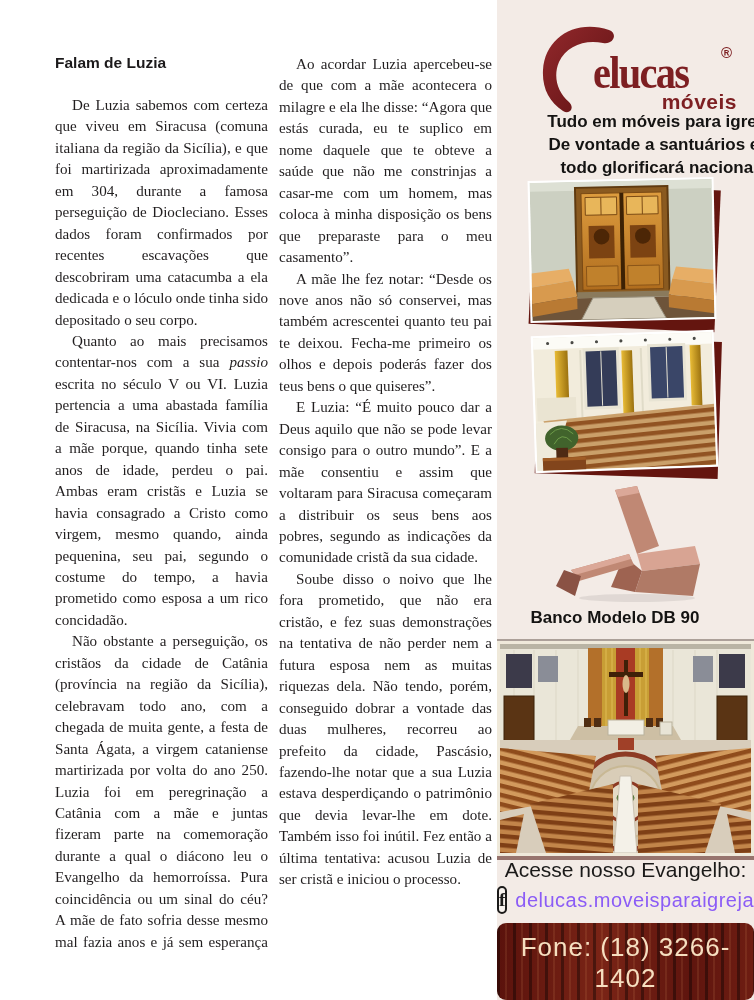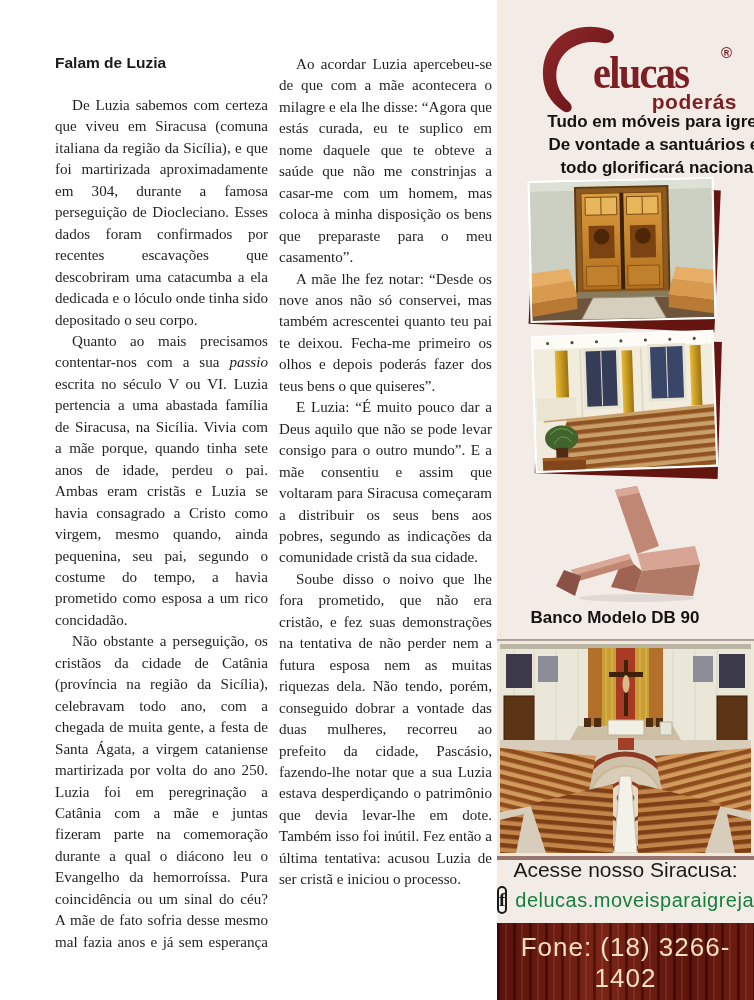--- a/index.html
+++ b/index.html
@@ -38,28 +38,28 @@
 
   .benchart{position:absolute;left:48px;top:484px;width:162px;height:120px;}
   .caption{position:absolute;left:0;top:608px;width:236px;text-align:center;font-family:"Liberation Sans",sans-serif;font-weight:700;font-size:17px;color:#141312;}
 
   .bigphoto{position:absolute;left:0px;top:641px;width:251px;height:209px;border:3px solid #efe9da;background:#fff;box-shadow:0 4px 0 rgba(74,18,10,.55),0 -2px 0 rgba(40,20,10,.35);}
   .bigphoto svg{display:block;width:100%;height:100%;}
 
   .fb-heading{position:absolute;left:0;top:858px;width:257px;text-align:center;font-family:"Liberation Sans",sans-serif;font-size:21px;color:#1b1a19;}
   .fb-row{position:absolute;left:0;top:886px;width:257px;display:flex;align-items:center;justify-content:center;gap:8px;}
   .fb-icon{width:24px;height:24px;border:2.5px solid #1b1a19;border-radius:7px;display:flex;align-items:center;justify-content:center;font-family:"Liberation Serif",serif;font-weight:700;font-size:19px;color:#1b1a19;background:#f7f2ed;}
-  .fb-handle{font-family:"Liberation Sans",sans-serif;font-size:20px;color:#15803d;letter-spacing:.5px;}
+  .fb-handle{font-family:"Liberation Sans",sans-serif;font-size:20px;color:#8b5cf6;letter-spacing:.5px;}
 
   .footer{position:absolute;left:0;top:923px;width:257px;height:77px;
     background:#64150e;
     background-image:
       repeating-linear-gradient(90deg, rgba(0,0,0,.38) 0 3px, rgba(0,0,0,0) 3px 8px, rgba(255,190,120,.10) 8px 10px, rgba(0,0,0,0) 10px 16px),
       linear-gradient(90deg,#5a120c,#7a2416 40%,#5f150e 75%,#6e1d12);
-    text-align:center;color:#f3dcbe;}
+    text-align:center;color:#f3dcbe;border-radius:9px;}
   .footer .phone{margin-top:9px;font-family:"Liberation Sans",sans-serif;font-size:26px;letter-spacing:1px;color:#f6dfc0;}
   .footer .site{margin-top:4px;font-family:"Liberation Sans",sans-serif;font-size:17px;letter-spacing:1.5px;color:#eed6b9;}
 </style>
 </head>
 <body>
 
 <div class="page">
 
   <main class="article">
     <div class="col">
@@ -85,21 +85,21 @@
         <defs>
           <linearGradient id="lg" x1="0" y1="0" x2="1" y2="1">
             <stop offset="0" stop-color="#93292c"></stop>
             <stop offset="1" stop-color="#5e1113"></stop>
           </linearGradient>
         </defs>
         <path fill="url(#lg)" d="M 70 8 C 36 -3, 6 16, 4 48 C 3 66, 10 80, 24 89 C 31 93, 36 86, 30 80 C 18 70, 14 54, 20 40 C 27 24, 46 17, 64 21 C 75 23, 79 11, 70 8 Z"></path>
       </svg>
       <span class="brand">elucas</span>
       <span class="reg">®</span>
-      <span class="sub">poderás</span>
+      <span class="sub">móveis</span>
     </div>
 
     <div class="tagline">
       <div>Tudo em móveis para igreja.</div>
       <div>De vontade a santuários em</div>
       <div>todo glorificará nacional.</div>
     </div>
 
     <div class="photo photo1">
       <div class="shadow"></div>
@@ -261,21 +261,21 @@
         <polygon points="0,104 96,112 88,152 0,168" fill="url(#pwL)"></polygon>
         <polygon points="155,112 251,104 251,168 163,152" fill="url(#pwR)"></polygon>
         <polygon points="30,160 113,140 113,209 46,209" fill="url(#pwBL)"></polygon>
         <polygon points="138,140 221,160 205,209 138,209" fill="url(#pwBR)"></polygon>
         <polygon points="0,176 24,170 16,209 0,209" fill="url(#pwBL)"></polygon>
         <polygon points="227,170 251,176 251,209 235,209" fill="url(#pwBR)"></polygon>
         <polygon points="114,209 137,209 131,132 120,132" fill="#f4f1e8" stroke="#c9bfae"></polygon>
       </svg>
     </div>
 
-    <div class="fb-heading">Acesse nosso Siracusa:</div>
+    <div class="fb-heading">Acesse nosso Evangelho:</div>
     <div class="fb-row">
       <span class="fb-icon">f</span>
       <span class="fb-handle">delucas.moveisparaigreja</span>
     </div>
 
     <footer class="footer">
       <div class="phone">Fone: (18) 3266-1402</div>
       <div class="site">www.delucasmoveis.com.br</div>
 
     </footer>

